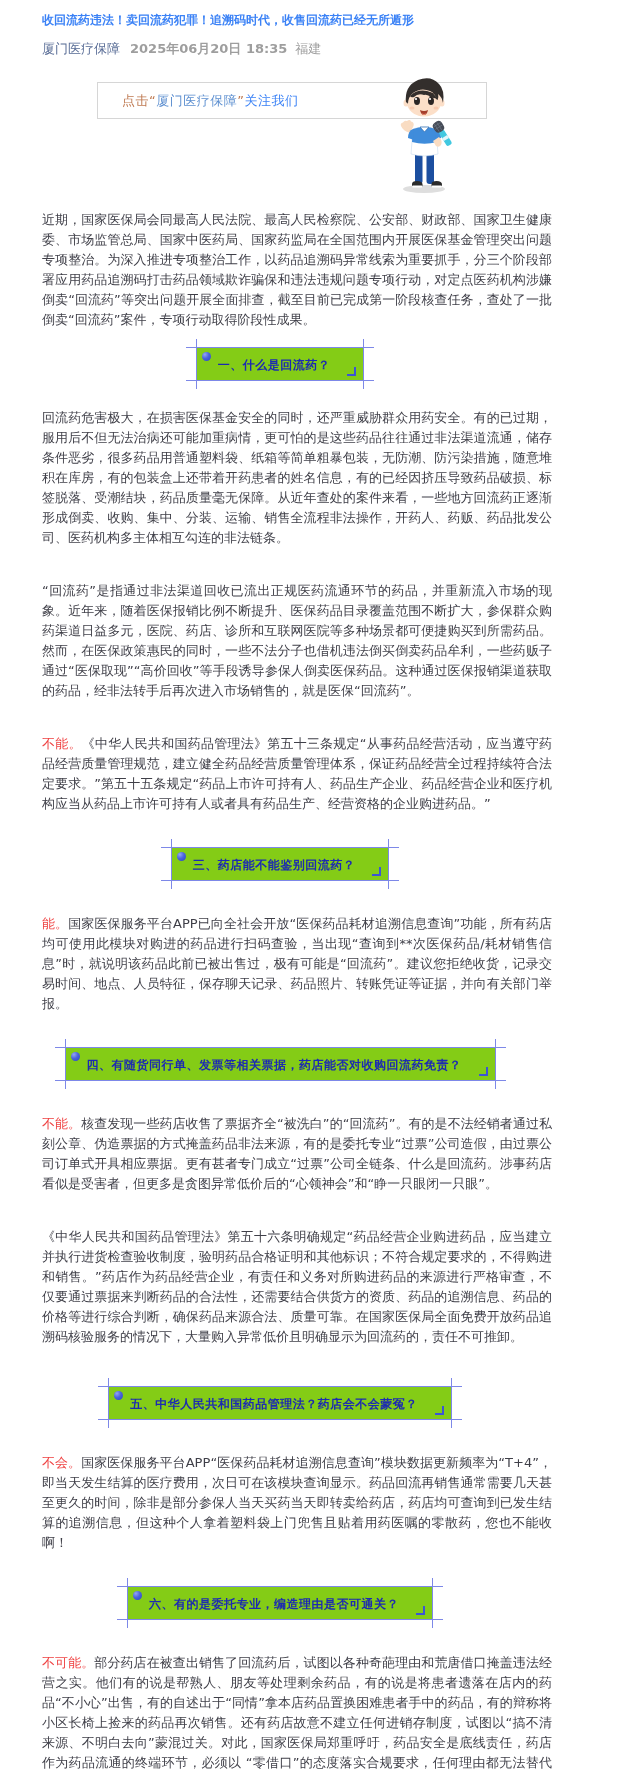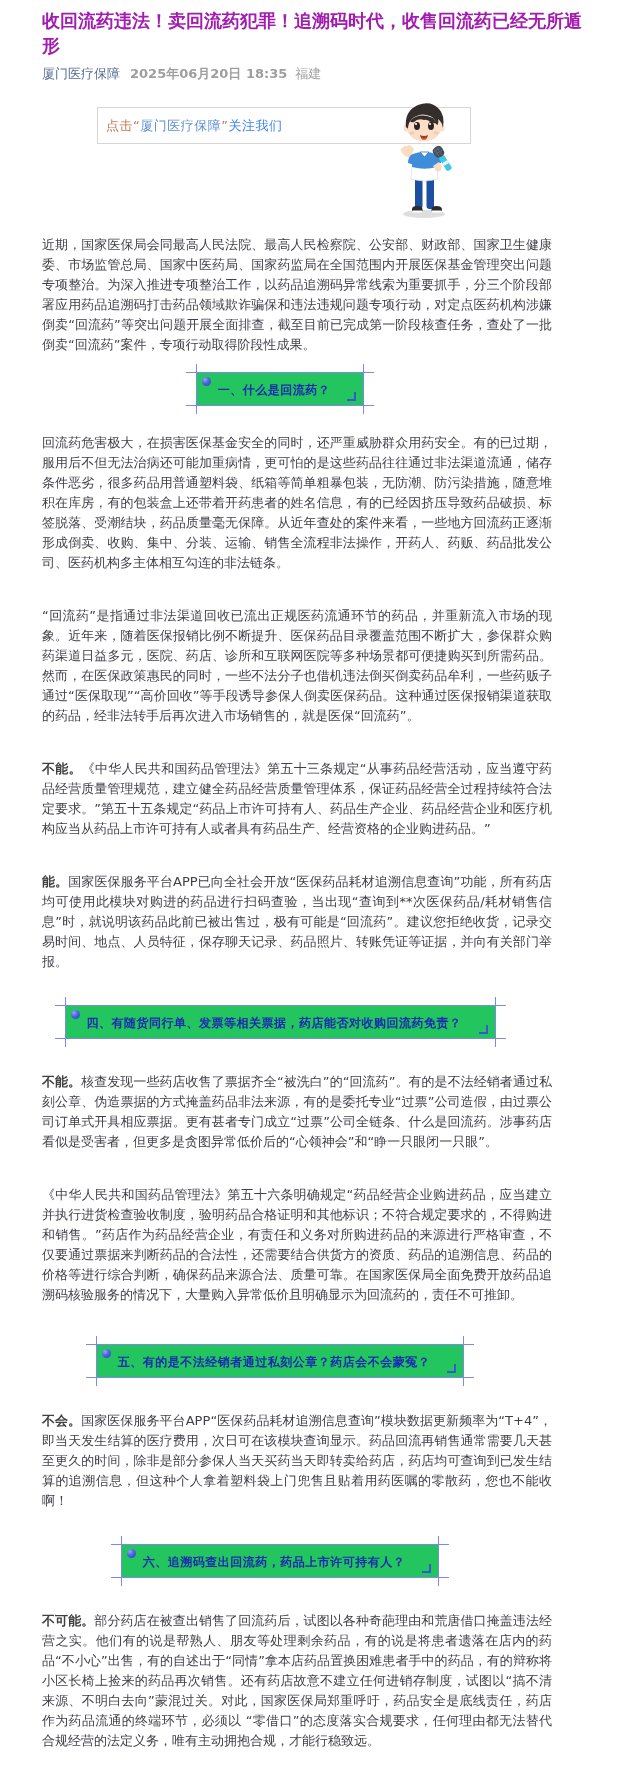--- a/index.html
+++ b/index.html
@@ -1,43 +1,43 @@
 <!DOCTYPE html>
 <html><head>
 <meta charset="utf-8">
 <style>
   html,body{margin:0;padding:0;background:#ffffff;}
   body{font-family:"DejaVu Sans","Liberation Sans",sans-serif;}
   .page{position:relative;width:633px;height:1770px;background:#fff;overflow:hidden;}
   .inner{margin:0 0 0 42px;width:549px;}
 
-  .title{margin:8px 0 0;width:549px;font-size:18px;line-height:25px;font-weight:700;
-         color:#a21caf;letter-spacing:0;}
+  .title{margin:8px 0 0;width:549px;font-size:12px;line-height:25px;font-weight:700;
+         color:#3b82f6;letter-spacing:0;}
   .meta{margin:7px 0 0;font-size:13px;line-height:18px;}
   .meta .account{color:#576b95;margin-right:10px;cursor:pointer;}
   .meta .date{color:#9e9e9e;margin-right:8px;font-weight:bold;}
   .meta .region{color:#9e9e9e;}
 
   .banner{position:relative;height:130px;margin:10px 0 12px;width:549px;}
   .banner-box{position:absolute;left:55px;top:14px;width:364px;height:35px;
               border:1px solid #d6d6d6;background:#fff;display:flex;align-items:center;
-              padding-left:8px;font-size:13px;letter-spacing:0.5px;}
+              padding-left:24px;font-size:13px;letter-spacing:0.5px;}
   .banner-box .b-prefix,.banner-box .b-quote{color:#bf7a52;}
   .banner-box .b-name{color:#5d8fd0;}
   .banner-box .b-suffix{color:#3b82f6;}
   .mascot{position:absolute;left:352px;top:0;width:62px;height:128px;}
 
   .content{width:510px;}
   .para{margin:0 0 33px;width:510px;font-size:13px;line-height:20px;color:#3f3f48;
         text-align:justify;word-break:break-all;}
-  .para strong{font-weight:700;color:#404040;}
+  .para strong{font-weight:400;color:#ef4444;}
 
   .sec-wrap{margin:0 0 33px;display:flex;justify-content:center;}
   .sec-wrap.first{margin-top:-16px;margin-bottom:27px;}
-  .sec-box{position:relative;background:#22c55e;padding:7px 34px 7px 22px;
+  .sec-box{position:relative;background:#84cc16;padding:7px 34px 7px 22px;
            transform:translateX(-17px);}
   .sec-text{font-size:12px;line-height:18px;font-weight:700;color:#1c2ab2;
             letter-spacing:0.5px;white-space:nowrap;}
   .sec-box .hl{position:absolute;left:-10px;right:-10px;height:1px;background:#7d88e8;}
   .sec-box .hl.t{top:0;}
   .sec-box .hl.b{bottom:0;}
   .sec-box .vl{position:absolute;top:-8px;bottom:-8px;width:1px;background:#7d88e8;}
   .sec-box .vl.l{left:0;}
   .sec-box .vl.r{right:0;}
   .sec-dot{position:absolute;left:6px;top:5px;width:9px;height:9px;border-radius:50%;
@@ -133,20 +133,31 @@
         </div>
       </div>
 
       <p class="para" style="min-height:126px"><strong></strong><span>回流药危害极大，在损害医保基金安全的同时，还严重威胁群众用药安全。有的已过期，服用后不但无法治病还可能加重病情，更可怕的是这些药品往往通过非法渠道流通，储存条件恶劣，很多药品用普通塑料袋、纸箱等简单粗暴包装，无防潮、防污染措施，随意堆积在库房，有的包装盒上还带着开药患者的姓名信息，有的已经因挤压导致药品破损、标签脱落、受潮结块，药品质量毫无保障。从近年查处的案件来看，一些地方回流药正逐渐形成倒卖、收购、集中、分装、运输、销售全流程非法操作，开药人、药贩、药品批发公司、医药机构多主体相互勾连的非法链条。</span></p>
 
       <p class="para" style="min-height:108px"><strong></strong><span>“回流药”是指通过非法渠道回收已流出正规医药流通环节的药品，并重新流入市场的现象。近年来，随着医保报销比例不断提升、医保药品目录覆盖范围不断扩大，参保群众购药渠道日益多元，医院、药店、诊所和互联网医院等多种场景都可便捷购买到所需药品。然而，在医保政策惠民的同时，一些不法分子也借机违法倒买倒卖药品牟利，一些药贩子通过“医保取现”“高价回收”等手段诱导参保人倒卖医保药品。这种通过医保报销渠道获取的药品，经非法转手后再次进入市场销售的，就是医保“回流药”。</span></p>
 
 
       <p class="para" style="min-height:72px"><strong>不能。</strong><span>《中华人民共和国药品管理法》第五十三条规定“从事药品经营活动，应当遵守药品经营质量管理规范，建立健全药品经营质量管理体系，保证药品经营全过程持续符合法定要求。”第五十五条规定“药品上市许可持有人、药品生产企业、药品经营企业和医疗机构应当从药品上市许可持有人或者具有药品生产、经营资格的企业购进药品。”</span></p>
 
+      <div class="sec-wrap">
+        <div class="sec-box">
+          <i class="hl t"></i>
+          <i class="hl b"></i>
+          <i class="vl l"></i>
+          <i class="vl r"></i>
+          <span class="sec-dot"></span>
+          <span class="sec-text">三、药店能不能鉴别回流药？</span>
+          <span class="sec-corner"></span>
+        </div>
+      </div>
 
       <p class="para" style="min-height:90px"><strong>能。</strong><span>国家医保服务平台APP已向全社会开放“医保药品耗材追溯信息查询”功能，所有药店均可使用此模块对购进的药品进行扫码查验，当出现“查询到**次医保药品/耗材销售信息”时，就说明该药品此前已被出售过，极有可能是“回流药”。建议您拒绝收货，记录交易时间、地点、人员特征，保存聊天记录、药品照片、转账凭证等证据，并向有关部门举报。</span></p>
 
       <div class="sec-wrap">
         <div class="sec-box">
           <i class="hl t"></i>
           <i class="hl b"></i>
           <i class="vl l"></i>
           <i class="vl r"></i>
           <span class="sec-dot"></span>
@@ -159,35 +170,35 @@
 
       <p class="para" style="min-height:126px"><strong></strong><span>《中华人民共和国药品管理法》第五十六条明确规定“药品经营企业购进药品，应当建立并执行进货检查验收制度，验明药品合格证明和其他标识；不符合规定要求的，不得购进和销售。”药店作为药品经营企业，有责任和义务对所购进药品的来源进行严格审查，不仅要通过票据来判断药品的合法性，还需要结合供货方的资质、药品的追溯信息、药品的价格等进行综合判断，确保药品来源合法、质量可靠。在国家医保局全面免费开放药品追溯码核验服务的情况下，大量购入异常低价且明确显示为回流药的，责任不可推卸。</span></p>
 
       <div class="sec-wrap">
         <div class="sec-box">
           <i class="hl t"></i>
           <i class="hl b"></i>
           <i class="vl l"></i>
           <i class="vl r"></i>
           <span class="sec-dot"></span>
-          <span class="sec-text">五、有的是不法经销者通过私刻公章？药店会不会蒙冤？</span>
+          <span class="sec-text">五、中华人民共和国药品管理法？药店会不会蒙冤？</span>
           <span class="sec-corner"></span>
         </div>
       </div>
 
       <p class="para" style="min-height:90px"><strong>不会。</strong><span>国家医保服务平台APP“医保药品耗材追溯信息查询”模块数据更新频率为“T+4”，即当天发生结算的医疗费用，次日可在该模块查询显示。药品回流再销售通常需要几天甚至更久的时间，除非是部分参保人当天买药当天即转卖给药店，药店均可查询到已发生结算的追溯信息，但这种个人拿着塑料袋上门兜售且贴着用药医嘱的零散药，您也不能收啊！</span></p>
 
       <div class="sec-wrap">
         <div class="sec-box">
           <i class="hl t"></i>
           <i class="hl b"></i>
           <i class="vl l"></i>
           <i class="vl r"></i>
           <span class="sec-dot"></span>
-          <span class="sec-text">六、追溯码查出回流药，药品上市许可持有人？</span>
+          <span class="sec-text">六、有的是委托专业，编造理由是否可通关？</span>
           <span class="sec-corner"></span>
         </div>
       </div>
 
       <p class="para" style="min-height:126px"><strong>不可能。</strong><span>部分药店在被查出销售了回流药后，试图以各种奇葩理由和荒唐借口掩盖违法经营之实。他们有的说是帮熟人、朋友等处理剩余药品，有的说是将患者遗落在店内的药品“不小心”出售，有的自述出于“同情”拿本店药品置换困难患者手中的药品，有的辩称将小区长椅上捡来的药品再次销售。还有药店故意不建立任何进销存制度，试图以“搞不清来源、不明白去向”蒙混过关。对此，国家医保局郑重呼吁，药品安全是底线责任，药店作为药品流通的终端环节，必须以 “零借口”的态度落实合规要求，任何理由都无法替代合规经营的法定义务，唯有主动拥抱合规，才能行稳致远。</span></p>
 
     </div>
   </div>
 </div>
 

